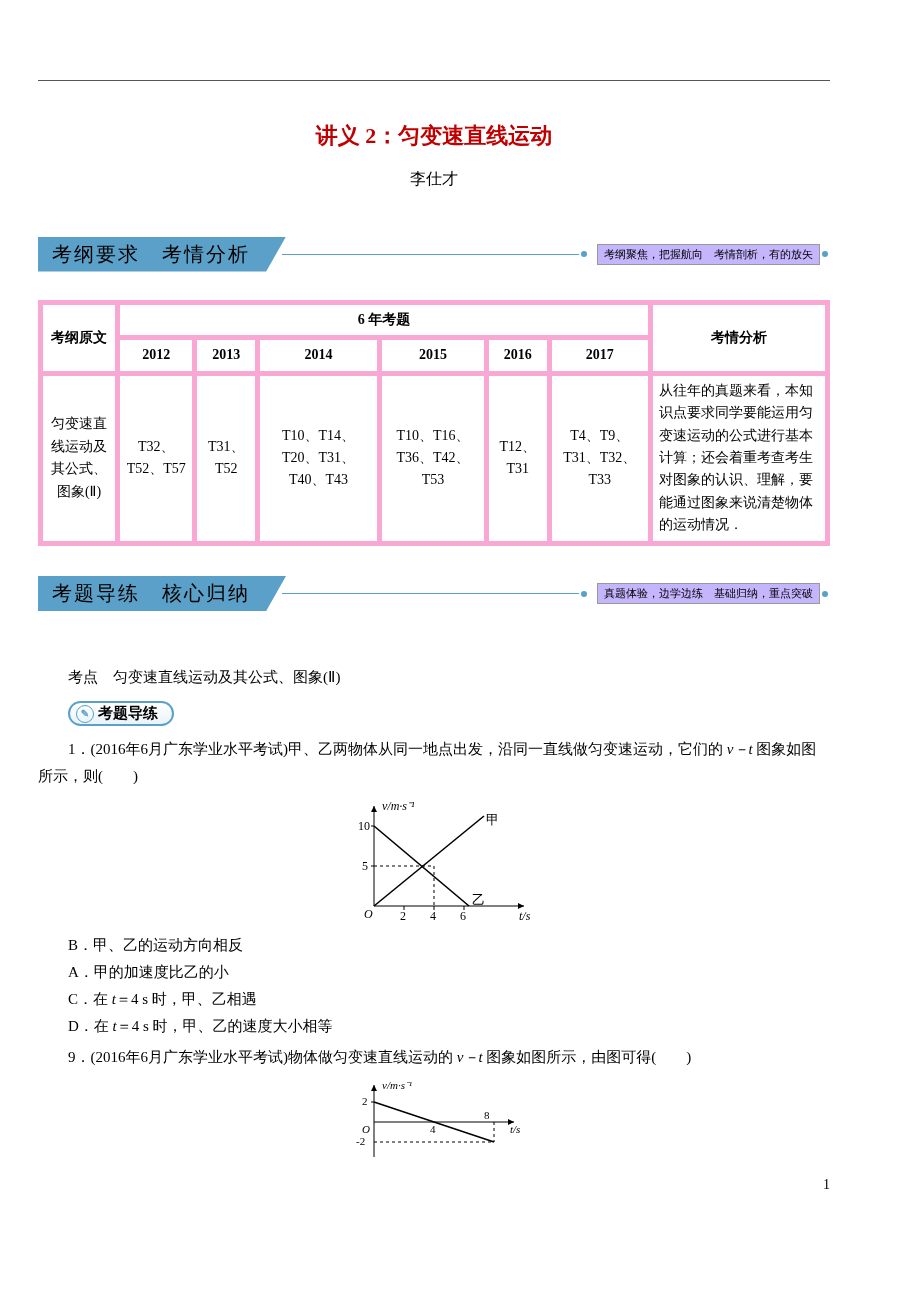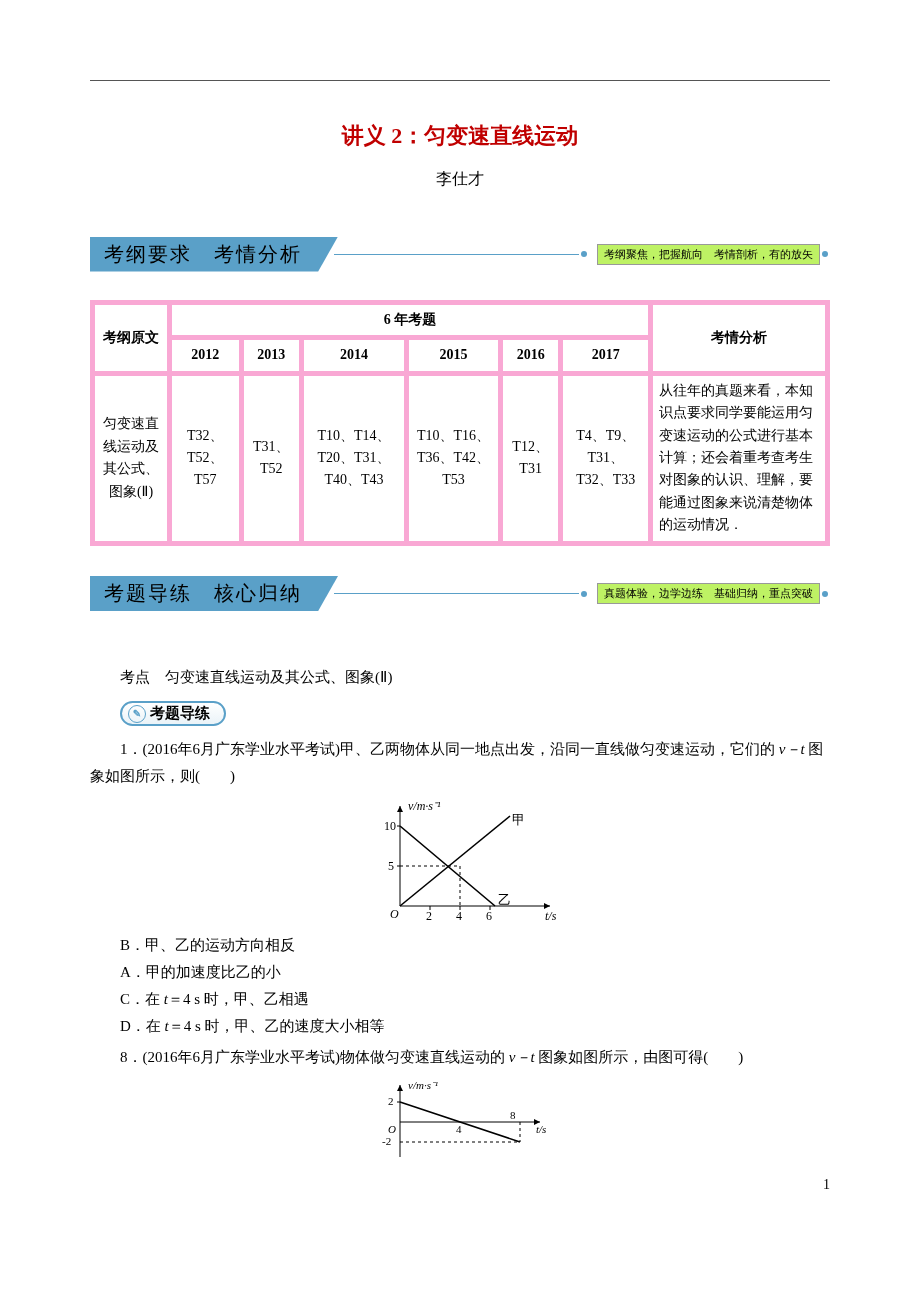--- a/index.html
+++ b/index.html
@@ -4,21 +4,21 @@
 <style>
   body {
     margin: 0;
     padding: 0;
     background: #fff;
     font-family: "SimSun", "宋体", serif;
     width: 920px;
     color: #000;
   }
   .page {
-    padding: 80px 90px 40px 90px;
+    padding: 80px 90px 40px 38px;
     position: relative;
   }
   .hr-top {
     border: none;
     border-top: 1px solid #555;
     margin: 0 0 40px 0;
   }
   h1.title {
     text-align: center;
     color: #c00000;
@@ -49,21 +49,21 @@
     clip-path: polygon(0 0, 100% 0, 92% 100%, 0 100%);
     letter-spacing: 2px;
   }
   .section-banner .line {
     flex: 1;
     border-top: 1px solid #5aa0c8;
     margin-left: -4px;
   }
   .section-banner .right-box {
     border: 1px solid #999;
-    background: #bef264;
+    background: #c4b5fd;
     font-size: 11px;
     padding: 2px 6px;
     font-family: "SimSun", serif;
     margin-left: 8px;
   }
   .section-banner .dot {
     width: 6px; height: 6px; background:#5aa0c8; border-radius:50%;
     margin: 0 2px;
   }
   table.exam {
@@ -226,21 +226,21 @@
   <div class="option">A．甲的加速度比乙的小</div>
   <div class="option">
     <span>C．在 </span><span class="italic">t</span><span>＝4 s 时，甲、乙相遇</span>
   </div>
   <div class="option">
     <span>D．在 </span><span class="italic">t</span><span>＝4 s 时，甲、乙的速度大小相等</span>
   </div>
 
   
   <div class="text-block">
-    <span>8．(2016年6月广东学业水平考试)物体做匀变速直线运动的 </span><span class="italic">v－t</span><span> 图象如图所示，由图可得(　　)</span>
+    <span>9．(2016年6月广东学业水平考试)物体做匀变速直线运动的 </span><span class="italic">v－t</span><span> 图象如图所示，由图可得(　　)</span>
   </div>
 
   
   <svg width="200" height="90">
     <defs>
       <marker id="arr2" markerWidth="8" markerHeight="8" refX="6" refY="3" orient="auto">
         <path d="M0,0 L6,3 L0,6 Z" fill="#000"></path>
       </marker>
     </defs>
     <line x1="40" y1="45" x2="180" y2="45" stroke="#000" marker-end="url(#arr2)"></line>

